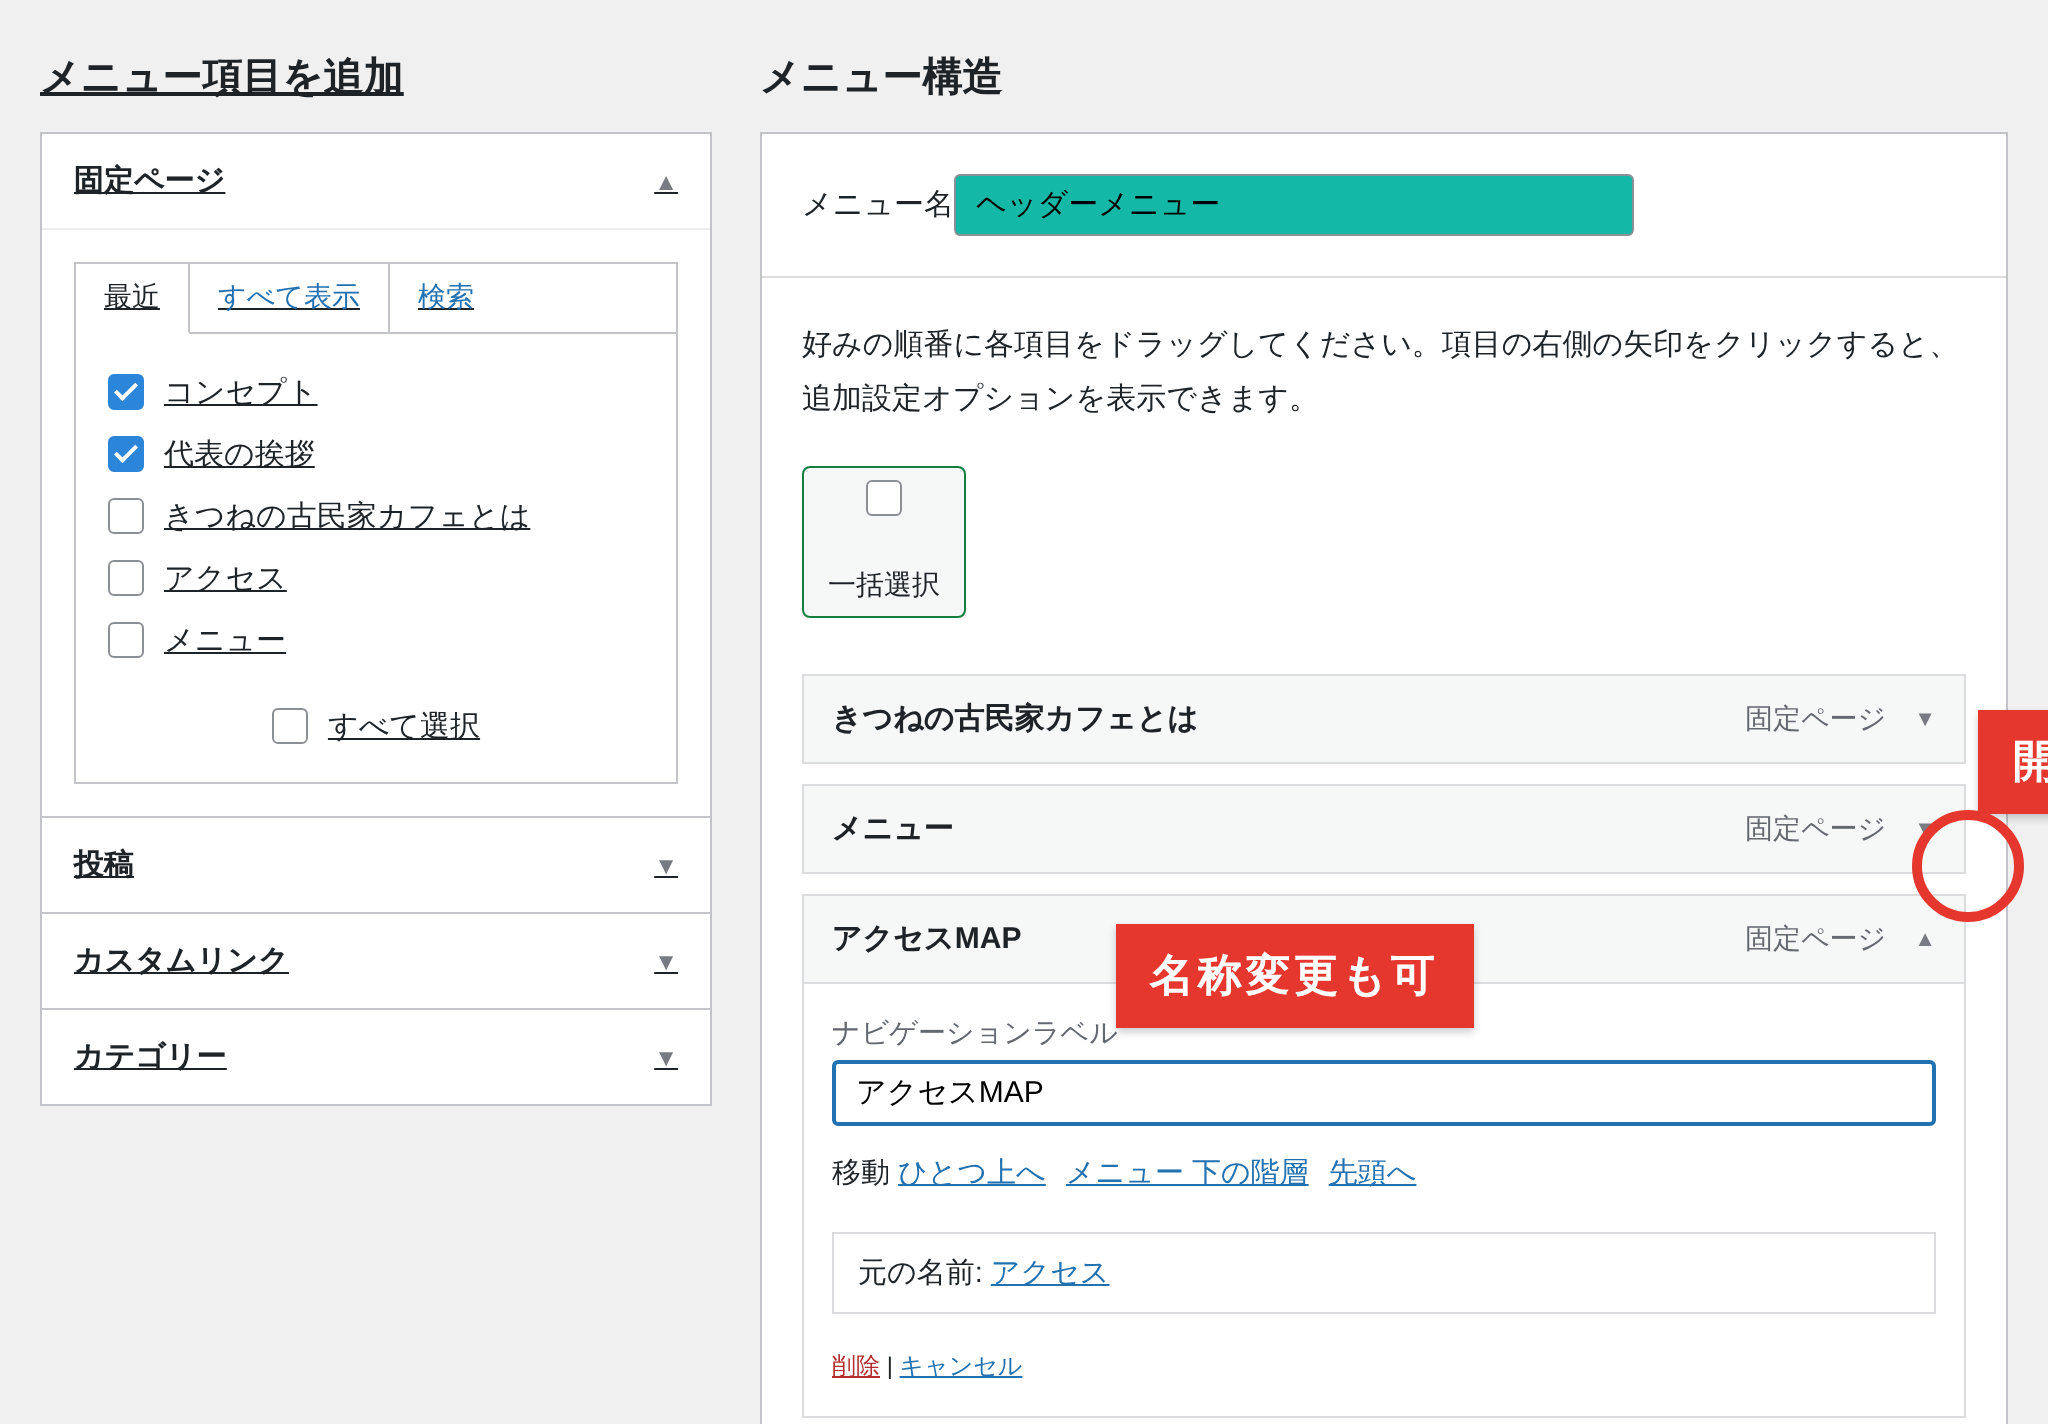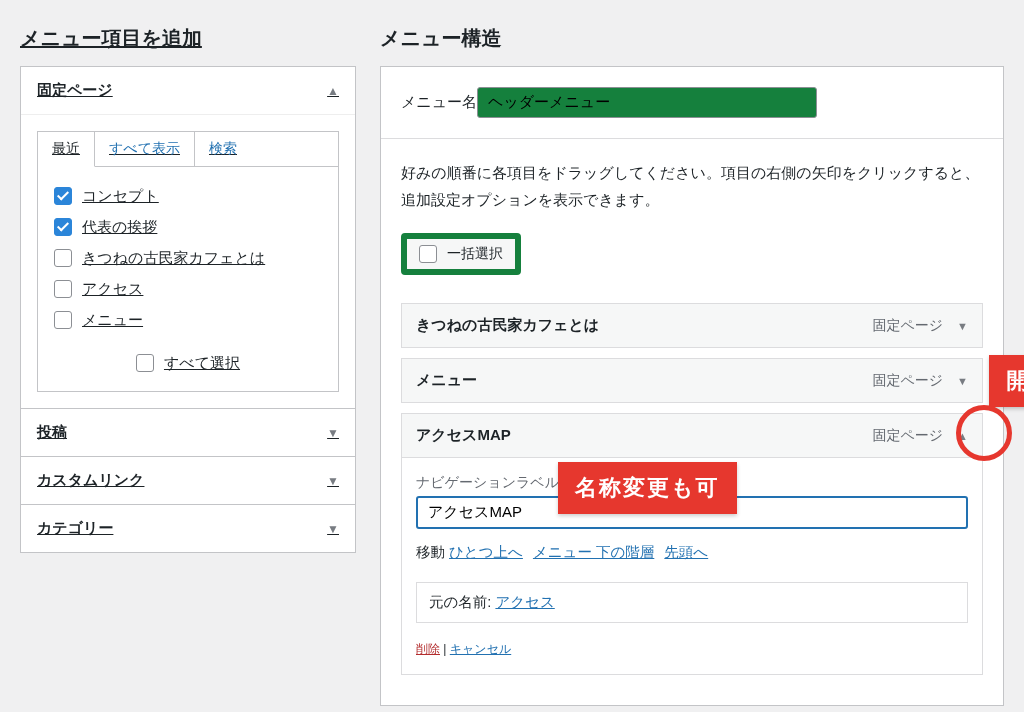--- a/index.html
+++ b/index.html
@@ -80,30 +80,31 @@
   padding: 6px 14px; border-radius: 3px; font-size: 14px; cursor: pointer;
 }
 
 .struct-box {
   background: #fff; border: 1px solid #c3c4c7; padding: 20px;
 }
 .menu-name-row { display: flex; align-items: center; gap: 0; margin-bottom: 20px; }
 .menu-name-row label { font-size: 15px; }
 .txt {
   border: 1px solid #8c8f94; border-radius: 3px; padding: 6px 10px;
-  font-size: 15px; background: #15803d;
+  font-size: 15px; background: #14b8a6;
 }
 .menu-name-row .txt { width: 340px; }
 .hr { border: none; border-top: 1px solid #dcdcde; margin: 0 -20px 20px -20px; }
 .helptext { font-size: 15px; line-height: 1.8; color: #1d2327; margin-bottom: 20px; }
 
 .bulk-sel {
-  display: inline-flex; align-items: center; gap: 10px;
-  border: 6px solid #15803d; border-radius: 4px; padding: 6px 12px;
+  display: inline-flex; align-items: center; gap: 26px;
+  border: 1px solid #15803d; border-radius: 4px; padding: 6px 12px;
   background: #f6f7f7;
+  flex-direction: column;
 }
 .bulk-sel input[type=checkbox] {
   width: 18px; height: 18px; border: 1px solid #8c8f94; border-radius: 3px;
   appearance: none; background: #fff; cursor: pointer;
 }
 
 .menu-items { margin-top: 28px; }
 .menu-item {
   border: 1px solid #dcdcde; background: #f6f7f7; margin-bottom: 10px;
 }

